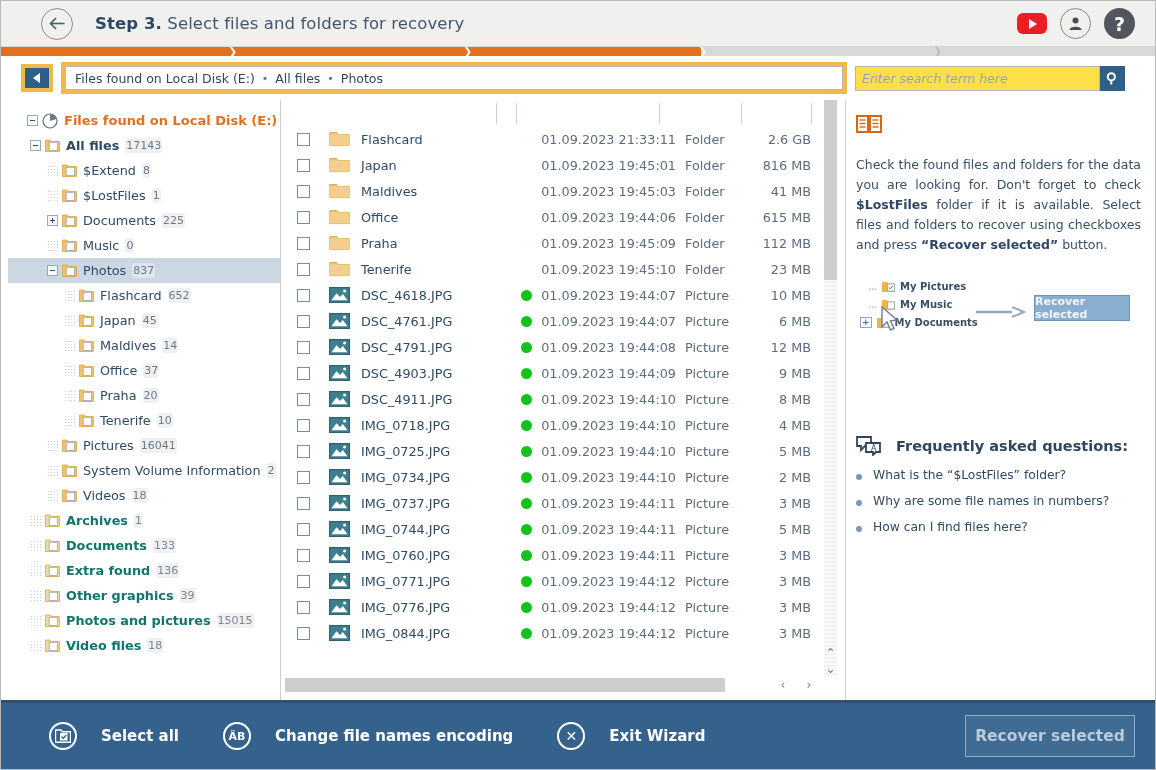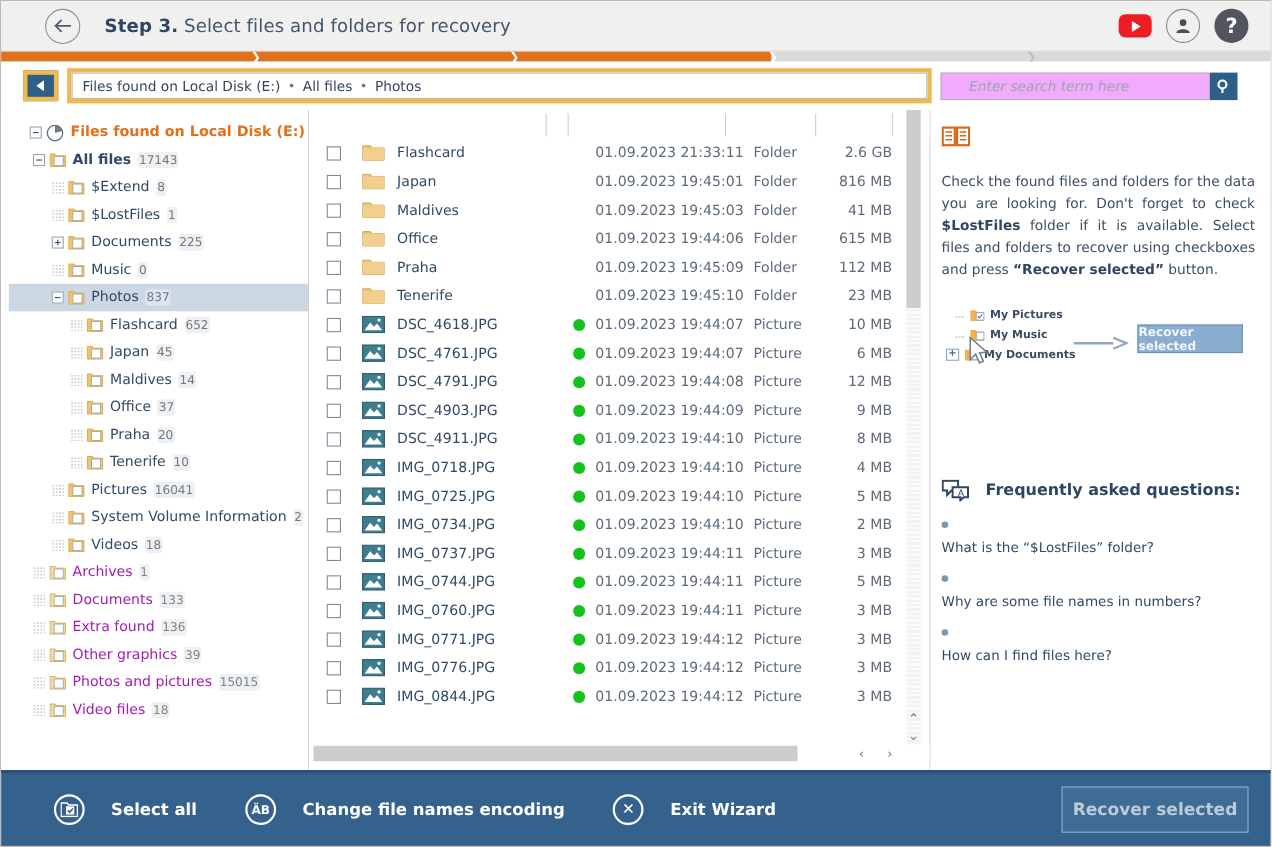--- a/index.html
+++ b/index.html
@@ -64,22 +64,22 @@
   }
   .backbox i{ width:0;height:0;border-right:7px solid #fff;border-top:5px solid transparent;border-bottom:5px solid transparent;display:block;margin-right:2px; }
   .addrwrap{ margin-left:8px; border:4px solid #f0b94e; height:32px; width:786px; flex:0 0 auto; }
   .addr{
     height:100%; background:#fff; border:1px solid #b8b8b8;
     display:flex; align-items:center; padding-left:9px; font-size:12.5px; color:#30475f;
     cursor:text; gap:7px;
   }
   .addr .dot{ color:#5a7391; font-size:11px; }
   .search{
-    margin-left:8px; width:245px; height:25px; border:1px solid #b5b5b5; background:#f0abfc;
-    display:flex; align-items:center; padding-left:25px; flex:0 0 auto;
+    margin-left:8px; width:245px; height:25px; border:1px solid #b5b5b5; background:#fde047;
+    display:flex; align-items:center; padding-left:6px; flex:0 0 auto;
   }
   .search input{
     border:0; outline:0; width:100%; font-size:12.5px; color:#4b5b70;
     font-family:"DejaVu Sans","Liberation Sans",sans-serif; font-style:italic; background:transparent;
   }
   .search input::placeholder{ color:#9aa4ae; font-style:italic; }
   .searchbtn{
     width:25px; height:25px; background:#2e5f87; display:flex; align-items:center;
     justify-content:center; cursor:pointer; flex:0 0 auto;
   }
@@ -109,21 +109,21 @@
   .ic-disk{ width:16px;height:16px;flex:0 0 auto;margin-right:6px; }
   .tlabel{ color:#2f4a66; }
   .tcount{
     margin-left:6px; font-size:11px; color:#6e7a86; background:#eef0f2; border-radius:3px;
     padding:1px 1px;
   }
   .trow.root .tlabel{ color:#e2711d; font-weight:bold; font-size:13px; }
   .trow.bold .tlabel{ font-weight:bold; }
   .trow.sel{ background:#ccd7e4; }
   .trow.sel .tcount{ background:#dde5ee; }
-  .trow.gray .tlabel{ color:#a21caf; font-weight:normal; }
+  .trow.gray .tlabel{ color:#0f766e; font-weight:bold; }
   .trow.gray .tcount{ color:#7c858e; }
 
   
   .listwrap{
     flex:1 1 auto; height:602px; position:relative; background:#fff; overflow:hidden;
     border-right:1px solid #cfcfcf;
   }
   .colheads{ position:absolute; left:0; top:0; width:100%; height:26px; background:#fff; }
   .colheads span{ position:absolute; top:3px; width:1px; height:21px; background:#c9d0d8; }
   .rows{ position:absolute; left:0; top:26px; width:100%; height:551px; overflow:hidden; }
@@ -166,21 +166,21 @@
   .ill-row{ position:absolute; display:flex; align-items:center; gap:5px; font-size:10px; color:#3a4f66; font-weight:bold; }
   .ill-f{ width:13px;height:11px; position:relative; }
   .ill-arrow{ position:absolute; left:120px; top:27px; width:50px; height:12px; }
   .recbtn-s{
     position:absolute; left:178px; top:16px; width:96px; height:26px; background:#8aaed0;
     border:1px solid #6d93b8; color:#f3f7fb; font-size:11px; display:flex; align-items:center;
     justify-content:center; cursor:pointer; font-weight:bold;
   }
   .faqwrap{ position:absolute; left:10px; top:332px; width:300px; }
   .faq li{ list-style:none; display:flex; align-items:flex-start; gap:11px; margin-top:12px;
-           font-size:12.3px; color:#2f4a66;flex-direction:column; }
+           font-size:12.3px; color:#2f4a66; }
   .faq li .b{ width:6px;height:6px;border-radius:50%;background:#7c96b0;margin-top:6px;flex:0 0 auto; }
   .faq li a{ color:#2f4a66; text-decoration:none; cursor:pointer; }
 
   
   .footer{
     position:absolute; left:0; bottom:0; width:1156px; height:69px; background:#35628c;
     border-top:3px solid #2c5174; display:flex; align-items:center;
   }
   .fitem{ display:flex; align-items:center; gap:24px; margin-left:44px; cursor:pointer; }
   .fitem:first-child{ margin-left:48px; }

